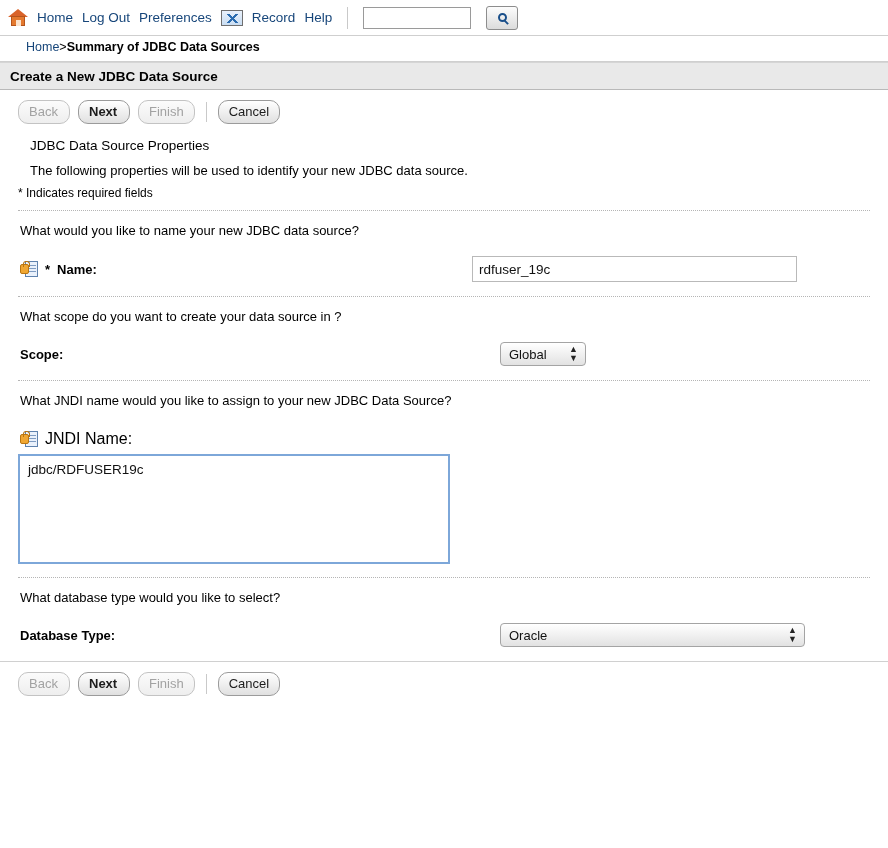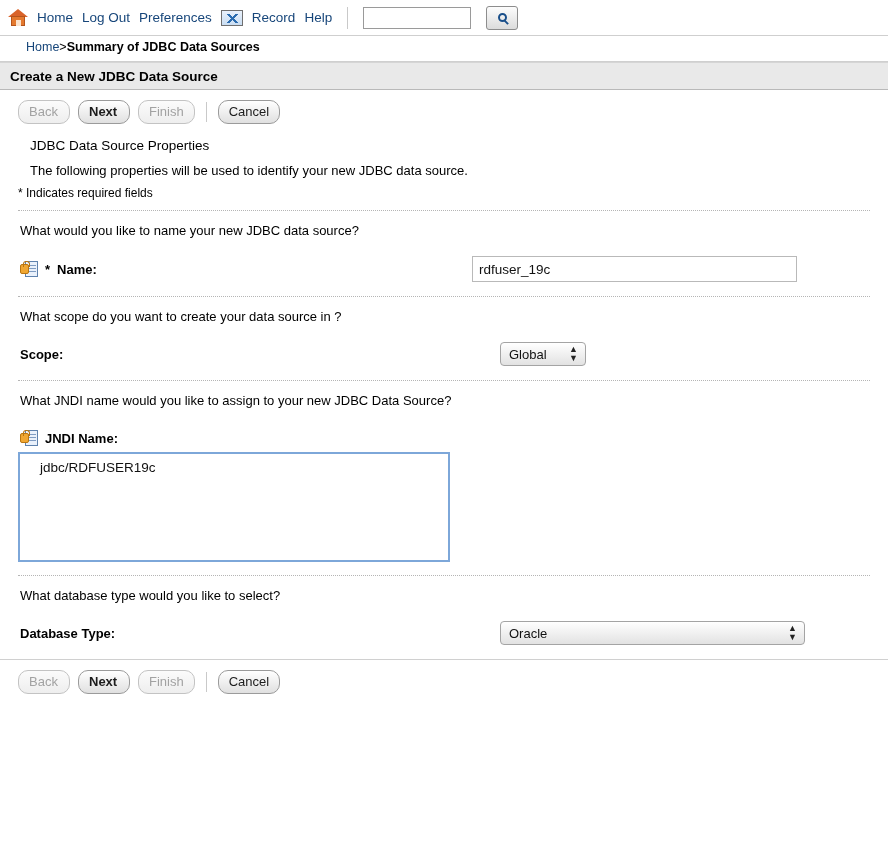--- a/index.html
+++ b/index.html
@@ -285,34 +285,34 @@
     font-size: 9px;
     line-height: 9px;
     color: #222;
     pointer-events: none;
     text-align: center;
   }
   .sel-arrow span { display: block; }
 
   .jndi-label {
     display: flex;
-    align-items: flex-end;
+    align-items: center;
     gap: 7px;
-    font-weight: bold;
-    font-size: 13px;
+    font-weight: normal;
+    font-size: 16px;
     padding: 10px 0 6px 2px;
   }
   .jndi-box {
     width: 432px;
     height: 110px;
     border: 2px solid #7da7d9;
     background: #ffffff;
     font-family: "Liberation Sans", sans-serif;
     font-size: 13.5px;
-    padding: 6px 20px;
+    padding: 6px 8px;
     resize: none;
     color: #111;
     outline: none;
     margin-bottom: 10px;
   }
 </style>
 </head>
 <body>
 
 <div id="page">

